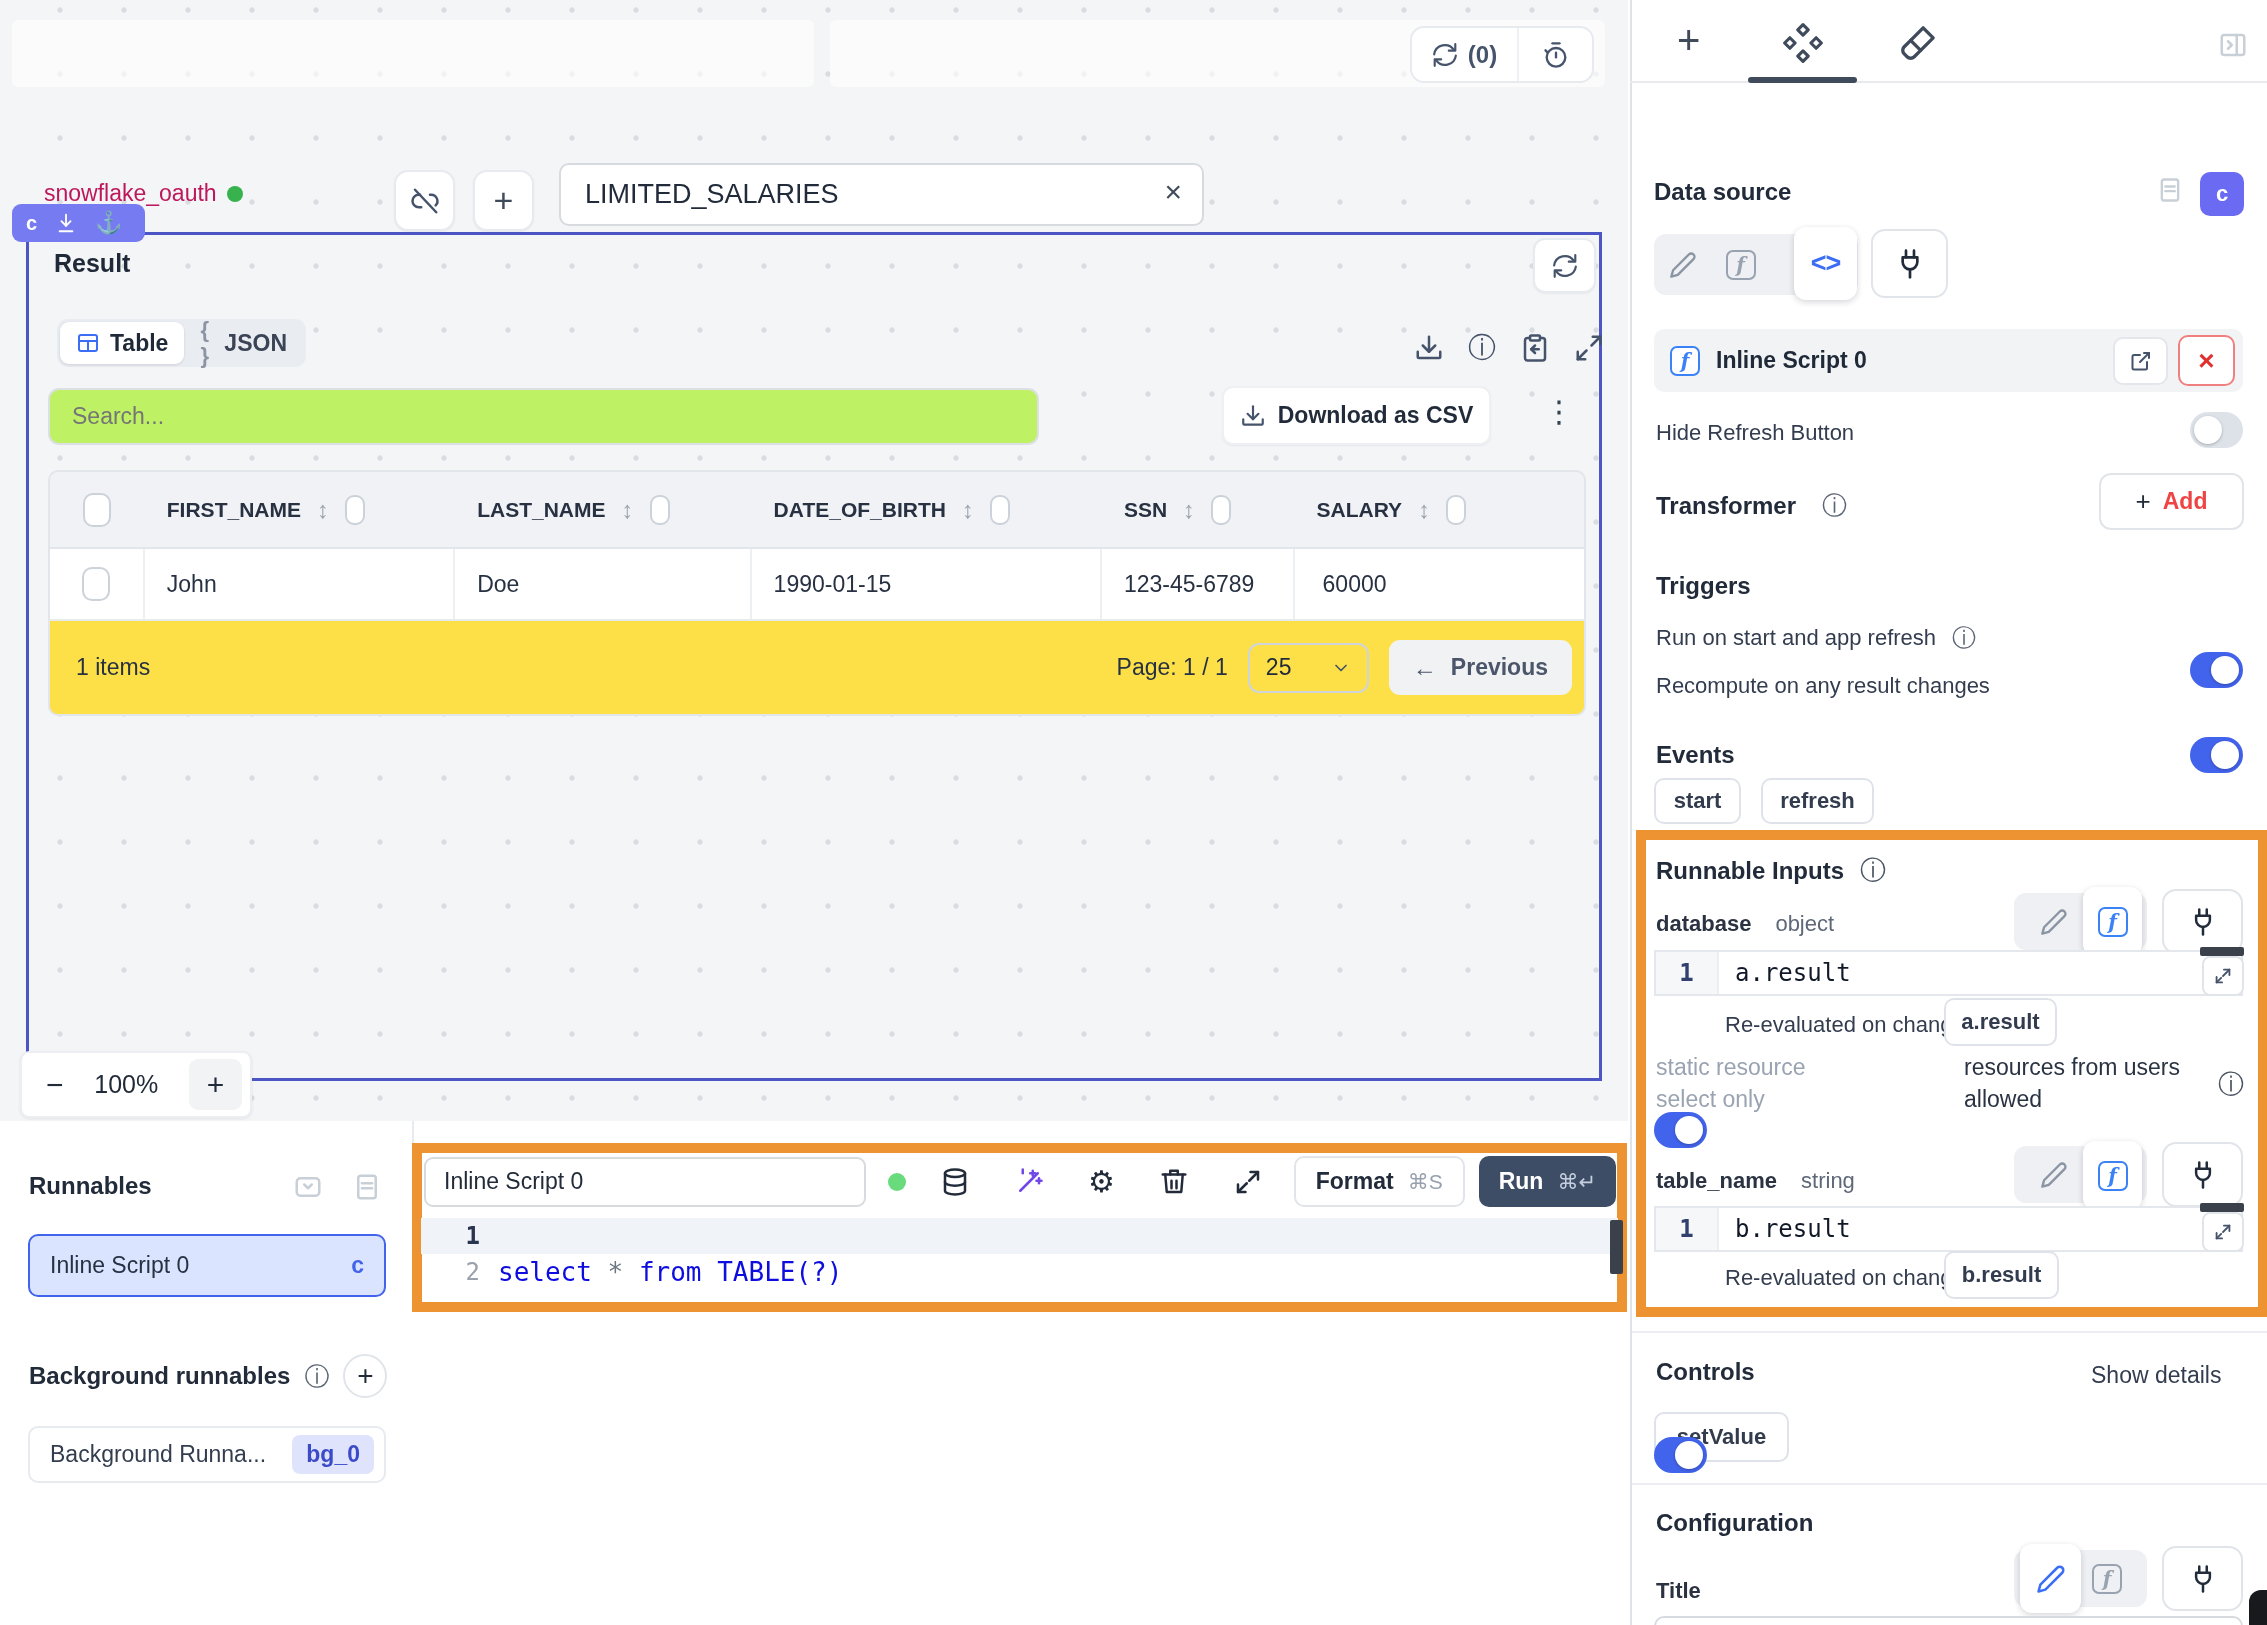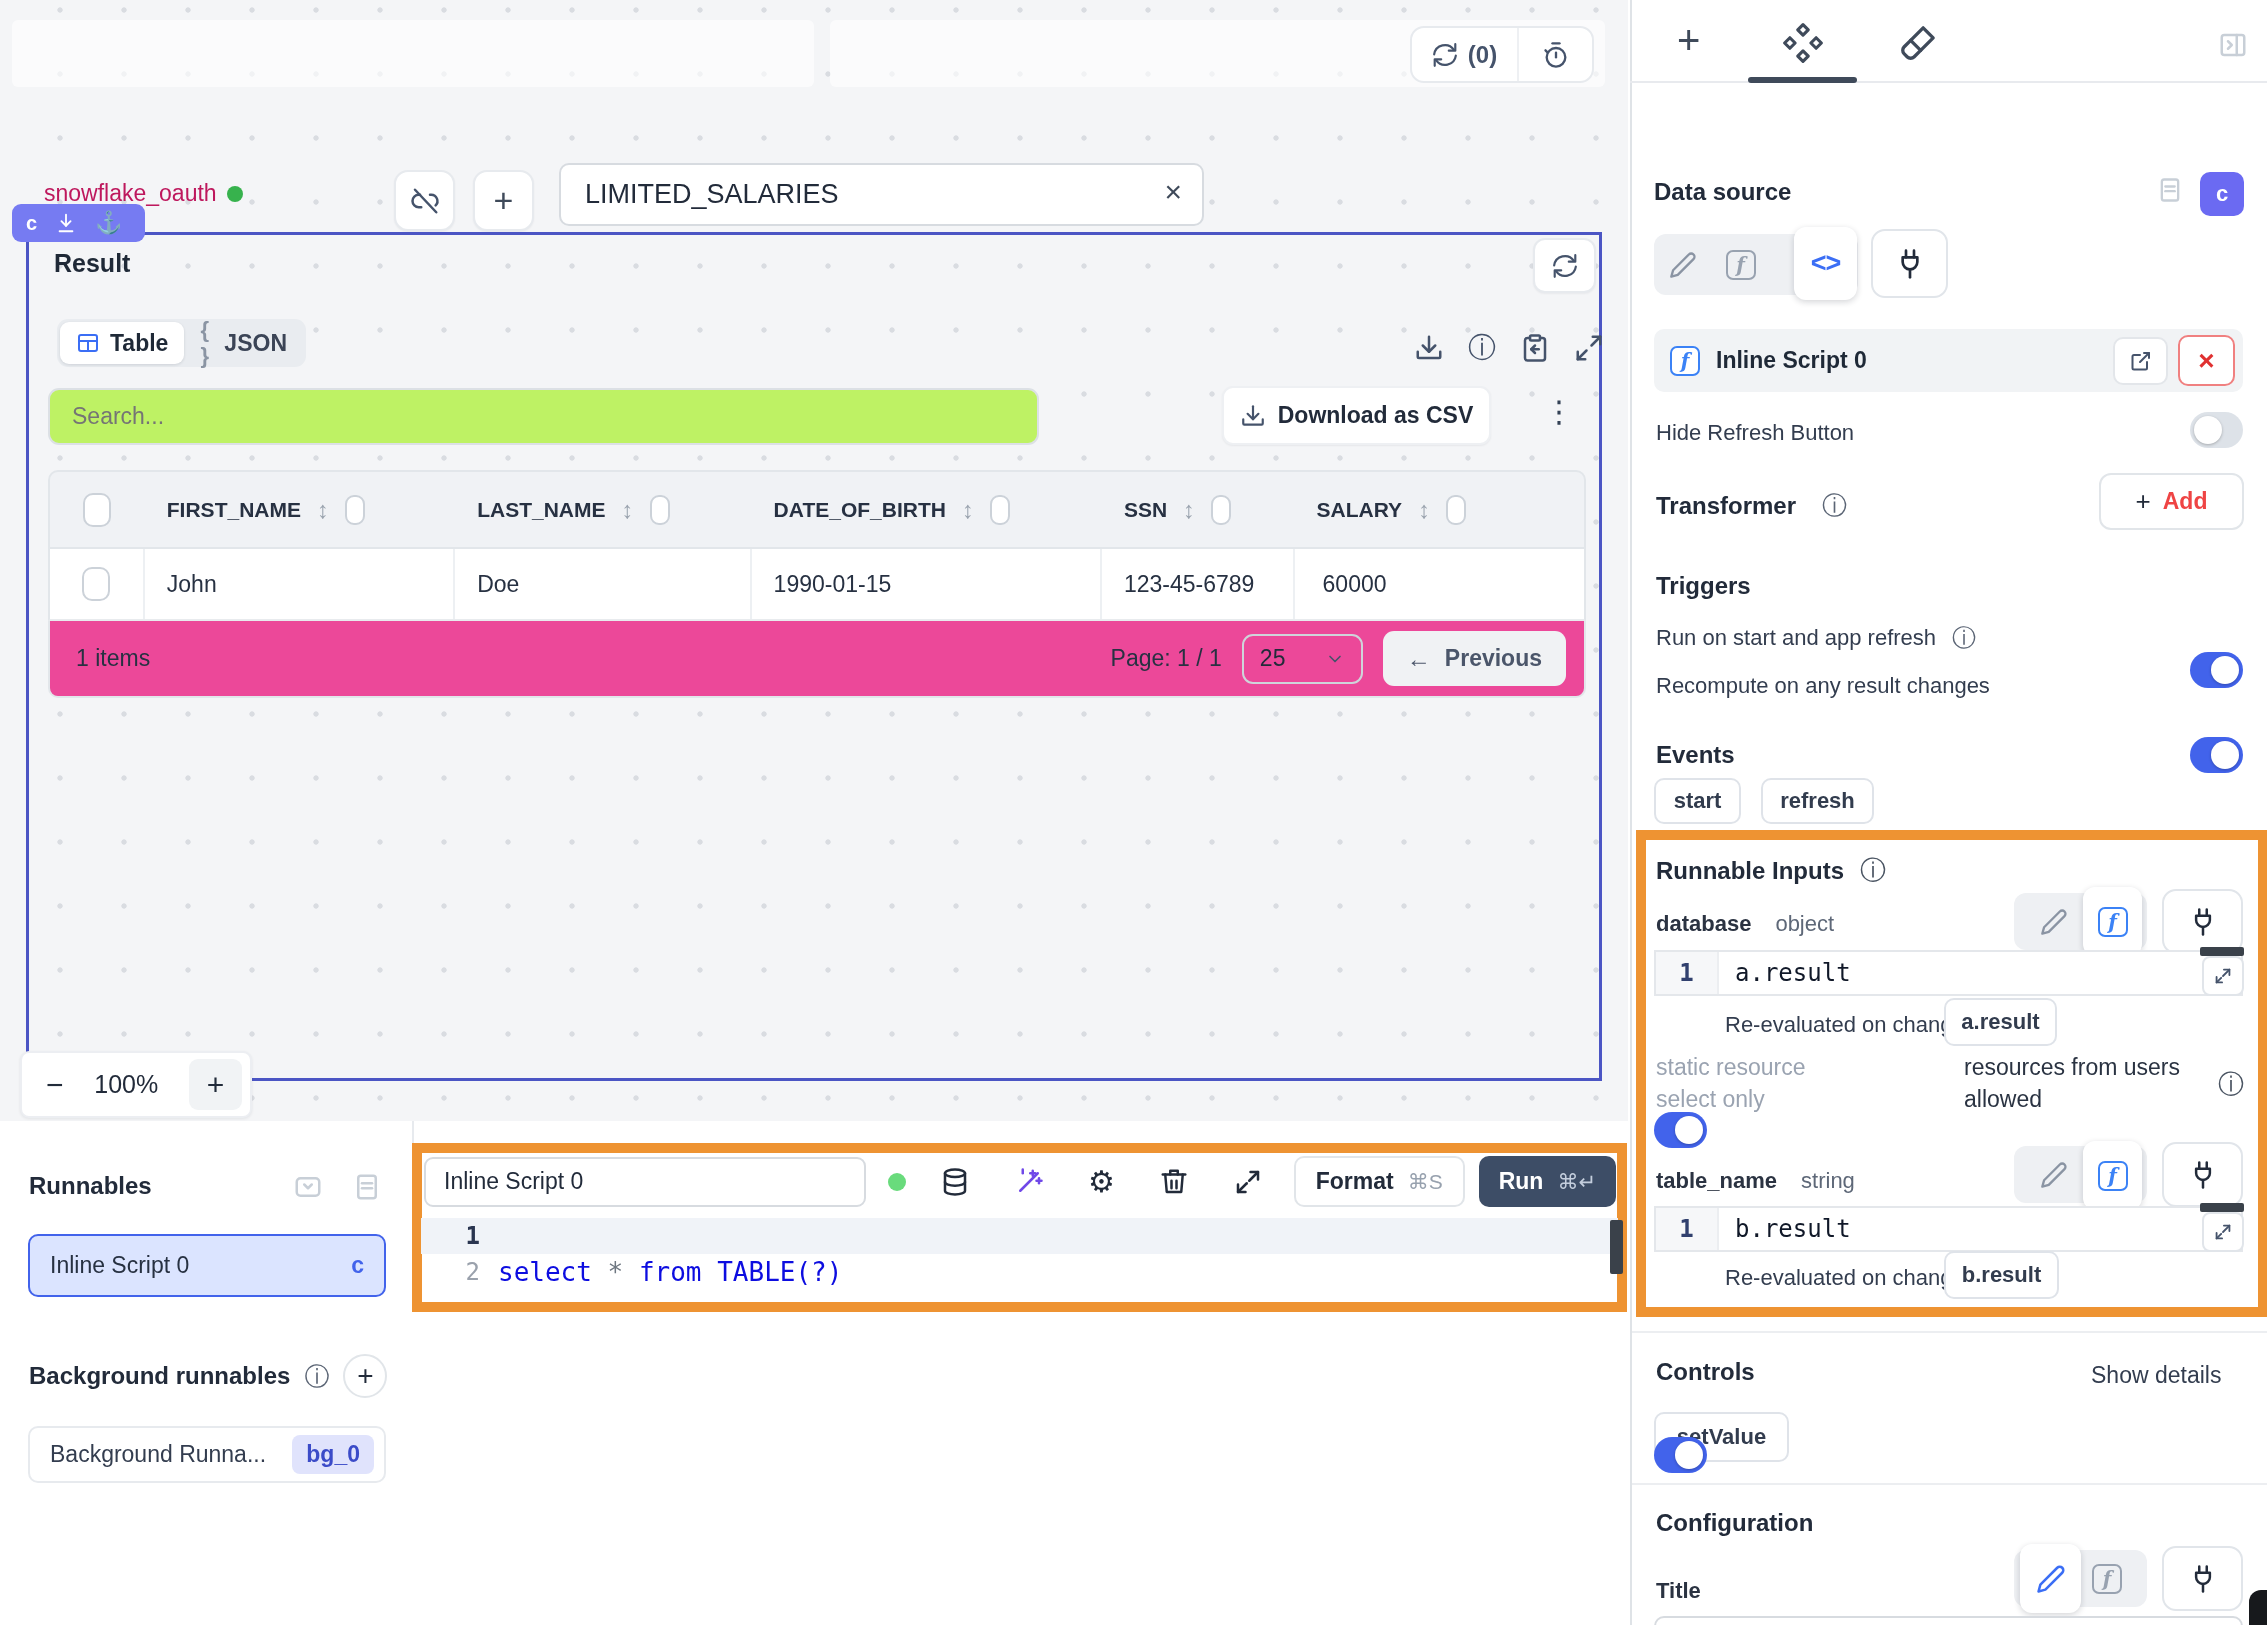--- a/index.html
+++ b/index.html
@@ -218,21 +218,21 @@
           <span>1990-01-15</span>
         </div>
       <div class="flex" style="width:193px;height:100%;padding-left:22px;border-right:2px solid #edf0f3;font-size:23px;color:#273142">
           <span>123-45-6789</span>
         </div>
       <div class="flex" style="width:290px;height:100%;padding-left:28px;font-size:23px;color:#273142">
           <span>60000</span>
         </div>
     </div>
 
-    <div class="flex" style="height:77px;background:#ec4899;border:2px solid #e2e6ea;border-top:none;border-radius:0 0 10px 10px;padding:0 18px 0 26px">
+    <div class="flex" style="height:95px;background:#fde047;border:2px solid #e2e6ea;border-top:none;border-radius:0 0 10px 10px;padding:0 12px 0 26px">
       <span style="font-size:23px;color:#273142">1 items</span>
       <div class="flex" style="margin-left:auto;gap:20px">
         <span style="font-size:23px;color:#273142">Page: 1 / 1</span>
         <div class="flex" style="width:121px;height:50px;border:2.5px solid #cfd4da;border-radius:11px;justify-content:space-between;padding:0 16px">
           <span style="font-size:23px;color:#222b3a">25</span>
           <svg class="ic" width="20" height="20" viewBox="0 0 24 24">
               <polyline points="6 9 12 15 18 9"></polyline>
             </svg>
         </div>
         <div class="flex" style="height:55px;padding:0 24px;background:#f0f2f4;border-radius:11px;gap:14px">

